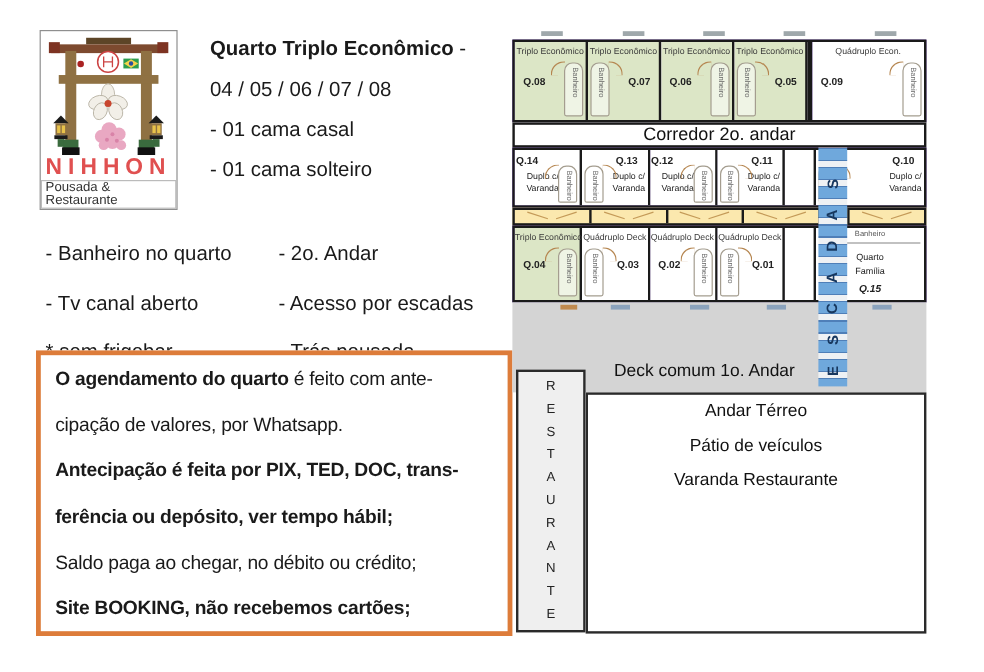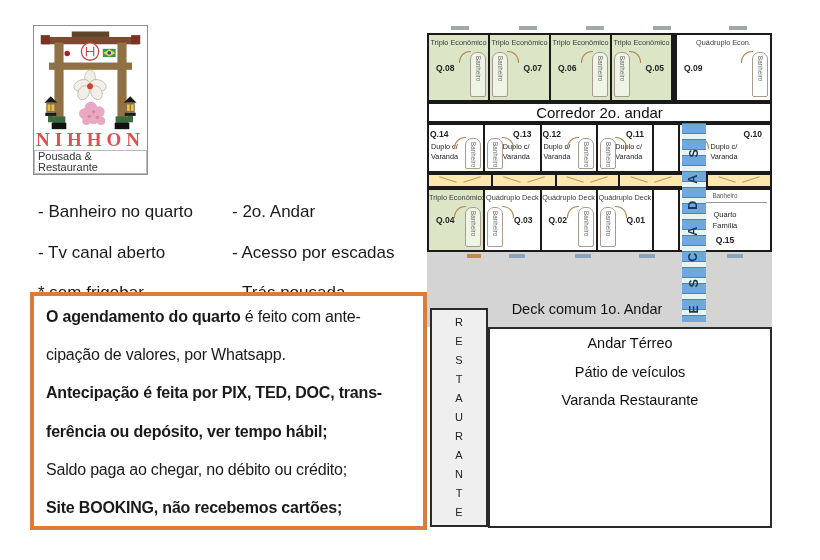--- a/index.html
+++ b/index.html
@@ -4,21 +4,21 @@
 <style>
   html,body{margin:0;padding:0;background:#fff;}
   #page{position:relative;width:820px;height:560px;background:#ffffff;overflow:hidden;
         font-family:"Liberation Sans",sans-serif;color:#1a1a1a;}
   .abs{position:absolute;}
 
   
   .logo-box{left:33px;top:25px;width:113px;height:148px;border:1px solid #8f8f8f;
             background:#fff;display:flex;flex-direction:column;align-items:center;}
   .logo-art{width:113px;height:115px;}
-  .logo-name{font-size:19px;font-weight:600;letter-spacing:5px;color:#e05050;line-height:17px;font-family:Liberation Serif, serif;}
+  .logo-name{font-size:19px;font-weight:600;letter-spacing:5px;color:#e05050;line-height:17px;}
   .logo-sub{font-size:11px;color:#333;border:1px solid #bbb;padding:0 3px;margin-top:2px;line-height:11px;}
 
   
   .title-block{left:175px;top:24px;}
   .t-line{font-size:17px;line-height:33.5px;white-space:nowrap;}
   .b{font-weight:bold;}
   .feat-col{top:192px;}
   .feat-left{left:38px;}
   .feat-right{left:232px;}
   .feat-line{font-size:17px;line-height:40.5px;white-space:nowrap;}
@@ -48,27 +48,27 @@
 
   .bath{position:absolute;top:17px;bottom:3px;width:14px;border:1.2px solid #a49d8f;
         border-radius:7px 7px 2px 2px;background:rgba(255,255,255,.55);display:flex;}
   .bath.short{top:13px;bottom:2px;}
   .bathR{right:2px;} .bathL{left:2px;}
   .bath::before{content:"";position:absolute;top:-2px;width:11px;height:11px;border-top:1.4px solid #b5854f;}
   .bathR::before{left:-12px;border-left:1.4px solid #b5854f;border-top-left-radius:11px;}
   .bathL::before{right:-12px;border-right:1.4px solid #b5854f;border-top-right-radius:11px;}
   .vtext{writing-mode:vertical-rl;font-size:6.3px;color:#666;margin:3px auto 0;line-height:1;}
 
-  .mlabel{position:absolute;top:17px;font-size:7.3px;line-height:9.5px;text-align:left;color:#222;width:64%;}
+  .mlabel{position:absolute;top:17px;font-size:7.3px;line-height:9.5px;text-align:right;color:#222;width:64%;}
   .mlL{left:2px;} .mlR{right:2px;}
 
   .fam-bath{position:absolute;top:0;left:3px;right:3px;height:12px;border-bottom:1.3px solid #999;
             font-size:6.3px;color:#555;text-align:center;line-height:11px;}
   .fam-lines{position:absolute;top:19px;left:0;right:0;text-align:center;font-size:7.5px;line-height:11px;color:#222;}
-  .famnum{font-size:8.5px;font-weight:bold;margin-top:4px;}
+  .famnum{font-size:8.5px;font-weight:bold;margin-top:4px;font-style:italic;}
 
   .corridor{left:0;top:82px;width:345px;height:21px;border:2px solid #1a1a1a;background:#fff;
             display:flex;align-items:center;justify-content:center;}
   .corridor span{font-size:15px;color:#111;}
 
   .var{top:153px;height:15px;background:#fbe8ae;border:2px solid #1a1a1a;display:flex;}
   .vseg{flex:1;position:relative;border-right:2px solid #1a1a1a;}
   .vseg:last-child{border-right:none;}
   .vseg::before{content:"";position:absolute;left:16%;top:4px;width:18px;border-top:1.5px solid #c49a58;transform:rotate(18deg);}
   .vseg::after{content:"";position:absolute;right:16%;top:4px;width:18px;border-top:1.5px solid #c49a58;transform:rotate(-18deg);}
@@ -155,20 +155,26 @@
       </g>
       <rect x="15" y="99" width="14" height="8" fill="#3a6b3e"></rect>
       <rect x="14" y="106" width="16" height="7" fill="#111"></rect>
       <rect x="84" y="99" width="14" height="8" fill="#3a6b3e"></rect>
       <rect x="83" y="106" width="16" height="7" fill="#111"></rect>
     </svg>
     <div class="logo-name">NIHHON</div>
     <div class="logo-sub">Pousada &amp; Restaurante</div>
   </div>
 
+  <div class="abs title-block">
+    <div class="t-line"><span class="b">Quarto Triplo Econômico</span><span> -</span></div>
+    <div class="t-line">04 / 05 / 06 / 07 / 08</div>
+    <div class="t-line">- 01 cama casal</div>
+    <div class="t-line">- 01 cama solteiro</div>
+  </div>
 
   <div class="abs feat-col feat-left">
     <div class="feat-line">- Banheiro no quarto</div>
     <div class="feat-line">- Tv canal aberto</div>
     <div class="feat-line">* sem frigobar</div>
   </div>
   <div class="abs feat-col feat-right">
     <div class="feat-line">- 2o. Andar</div>
     <div class="feat-line">- Acesso por escadas</div>
     <div class="feat-line">- Trás pousada</div>

